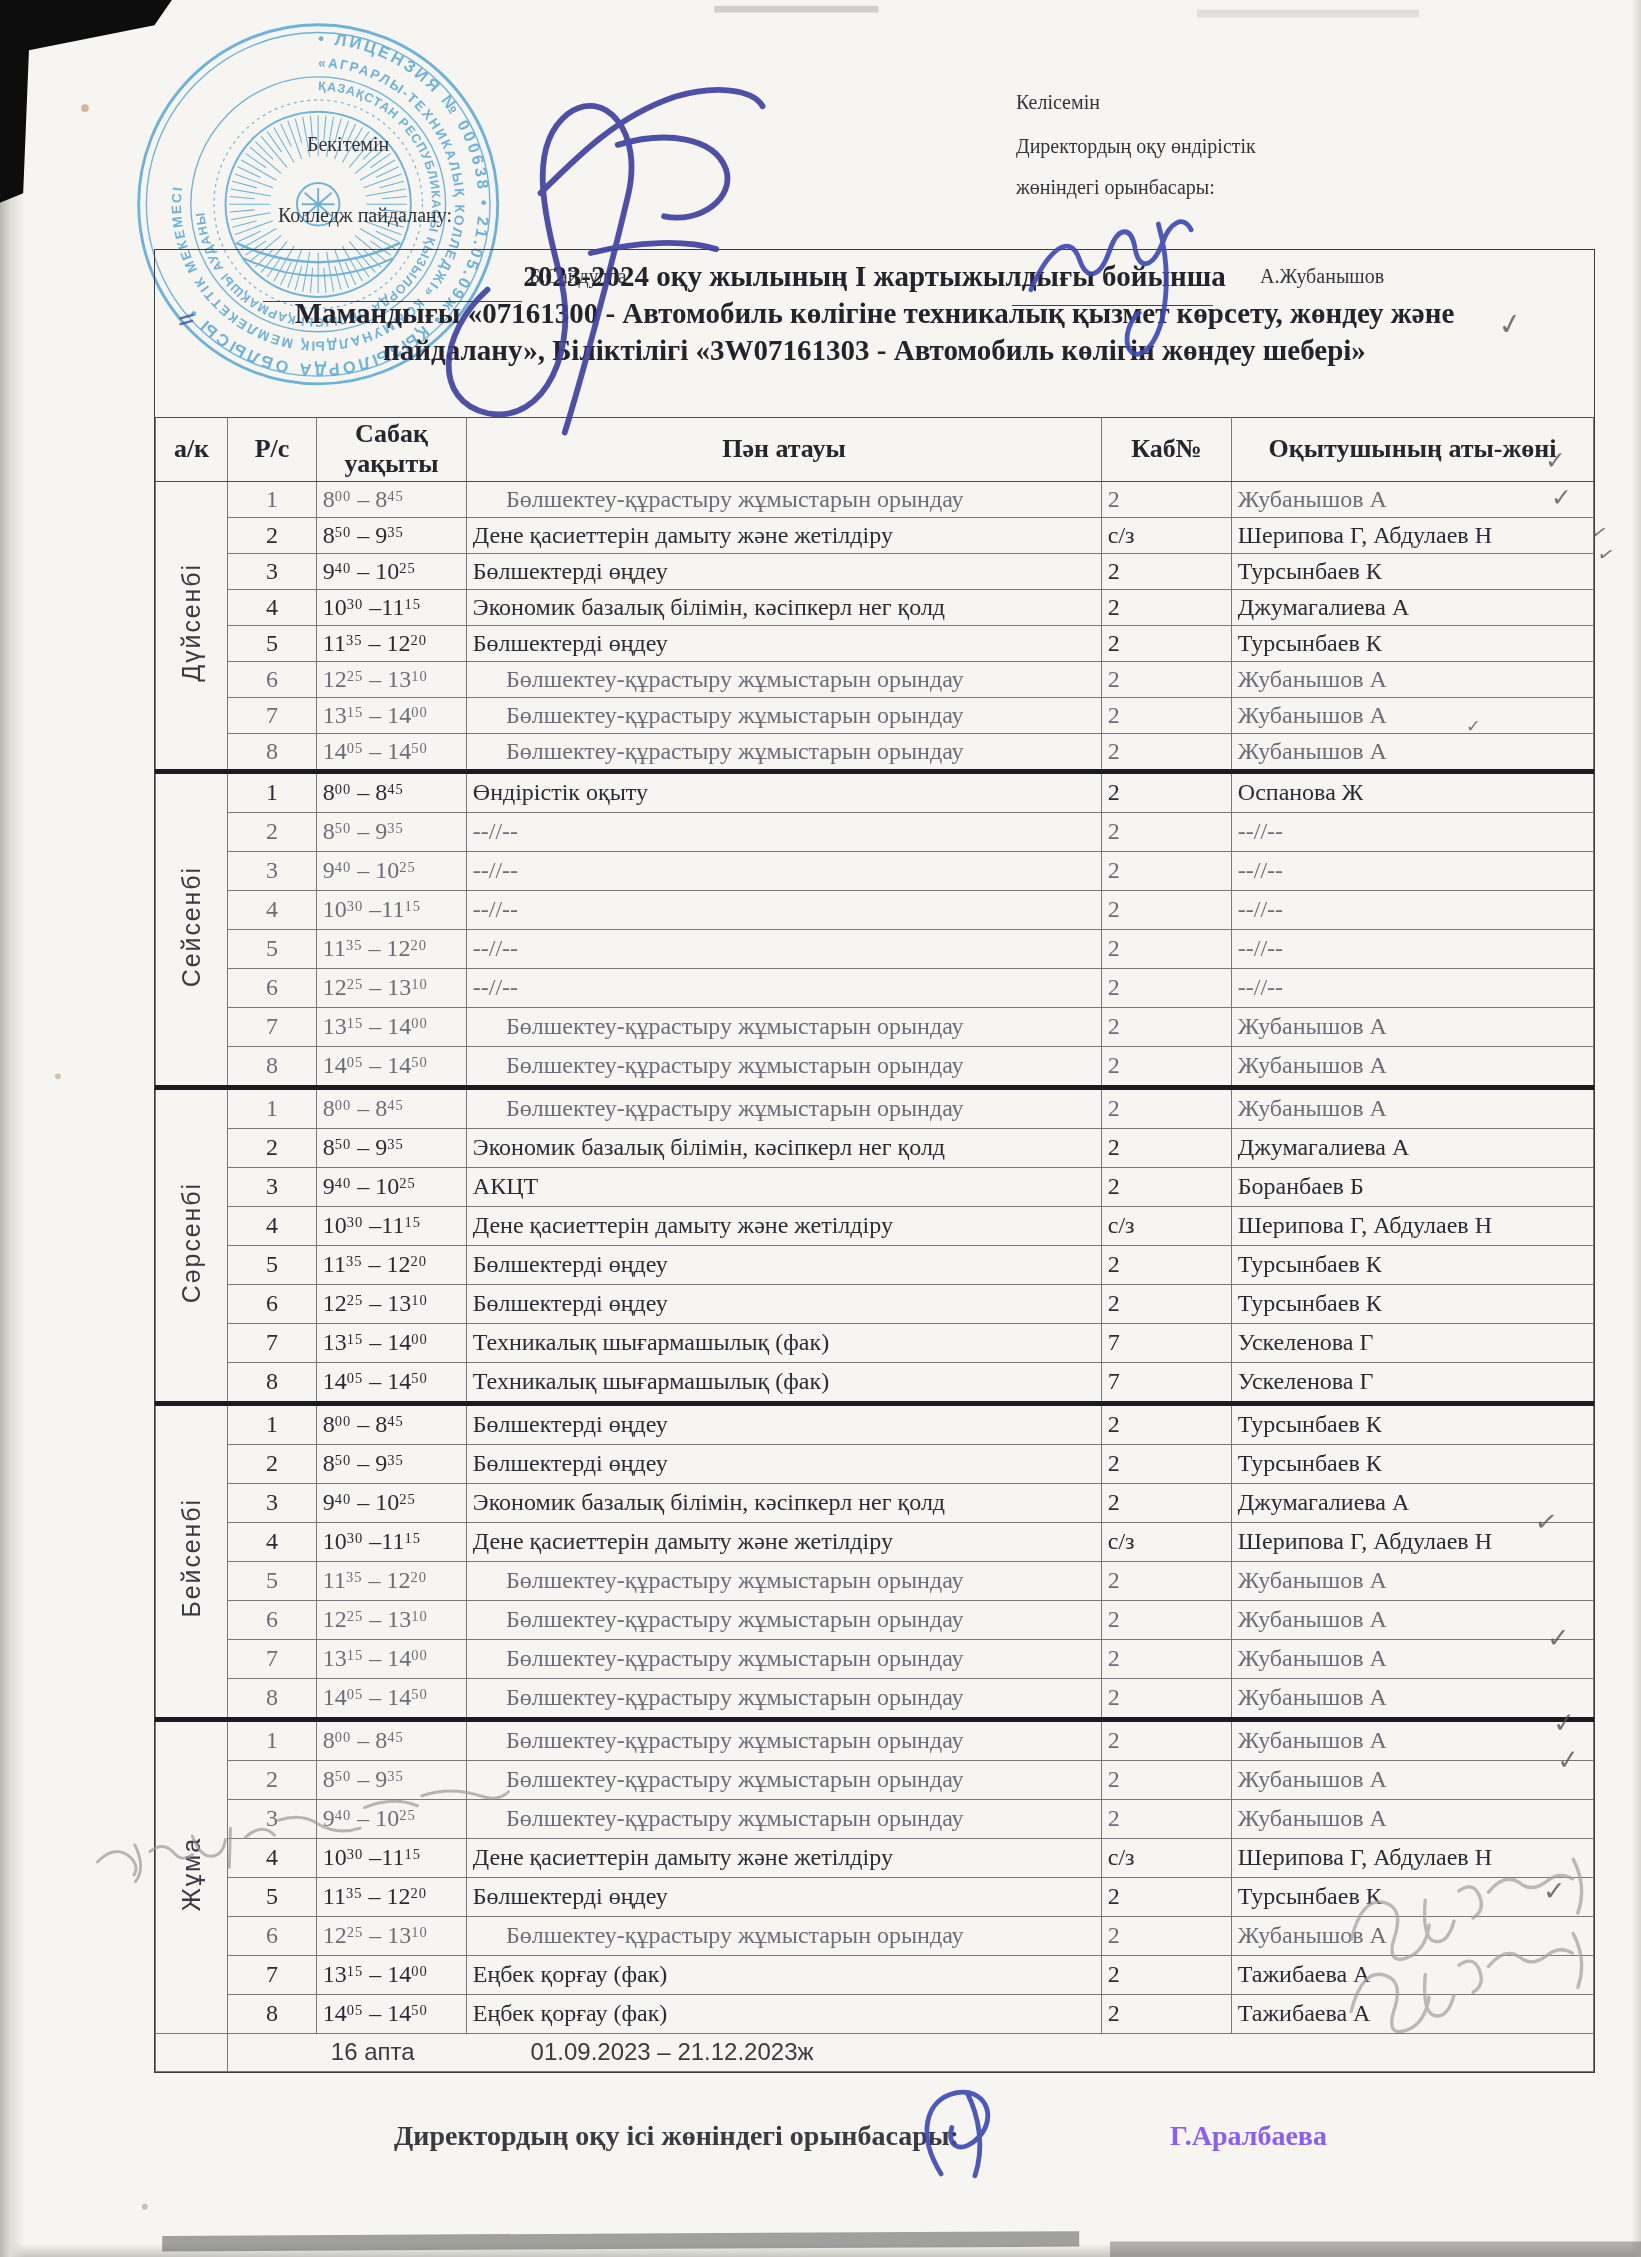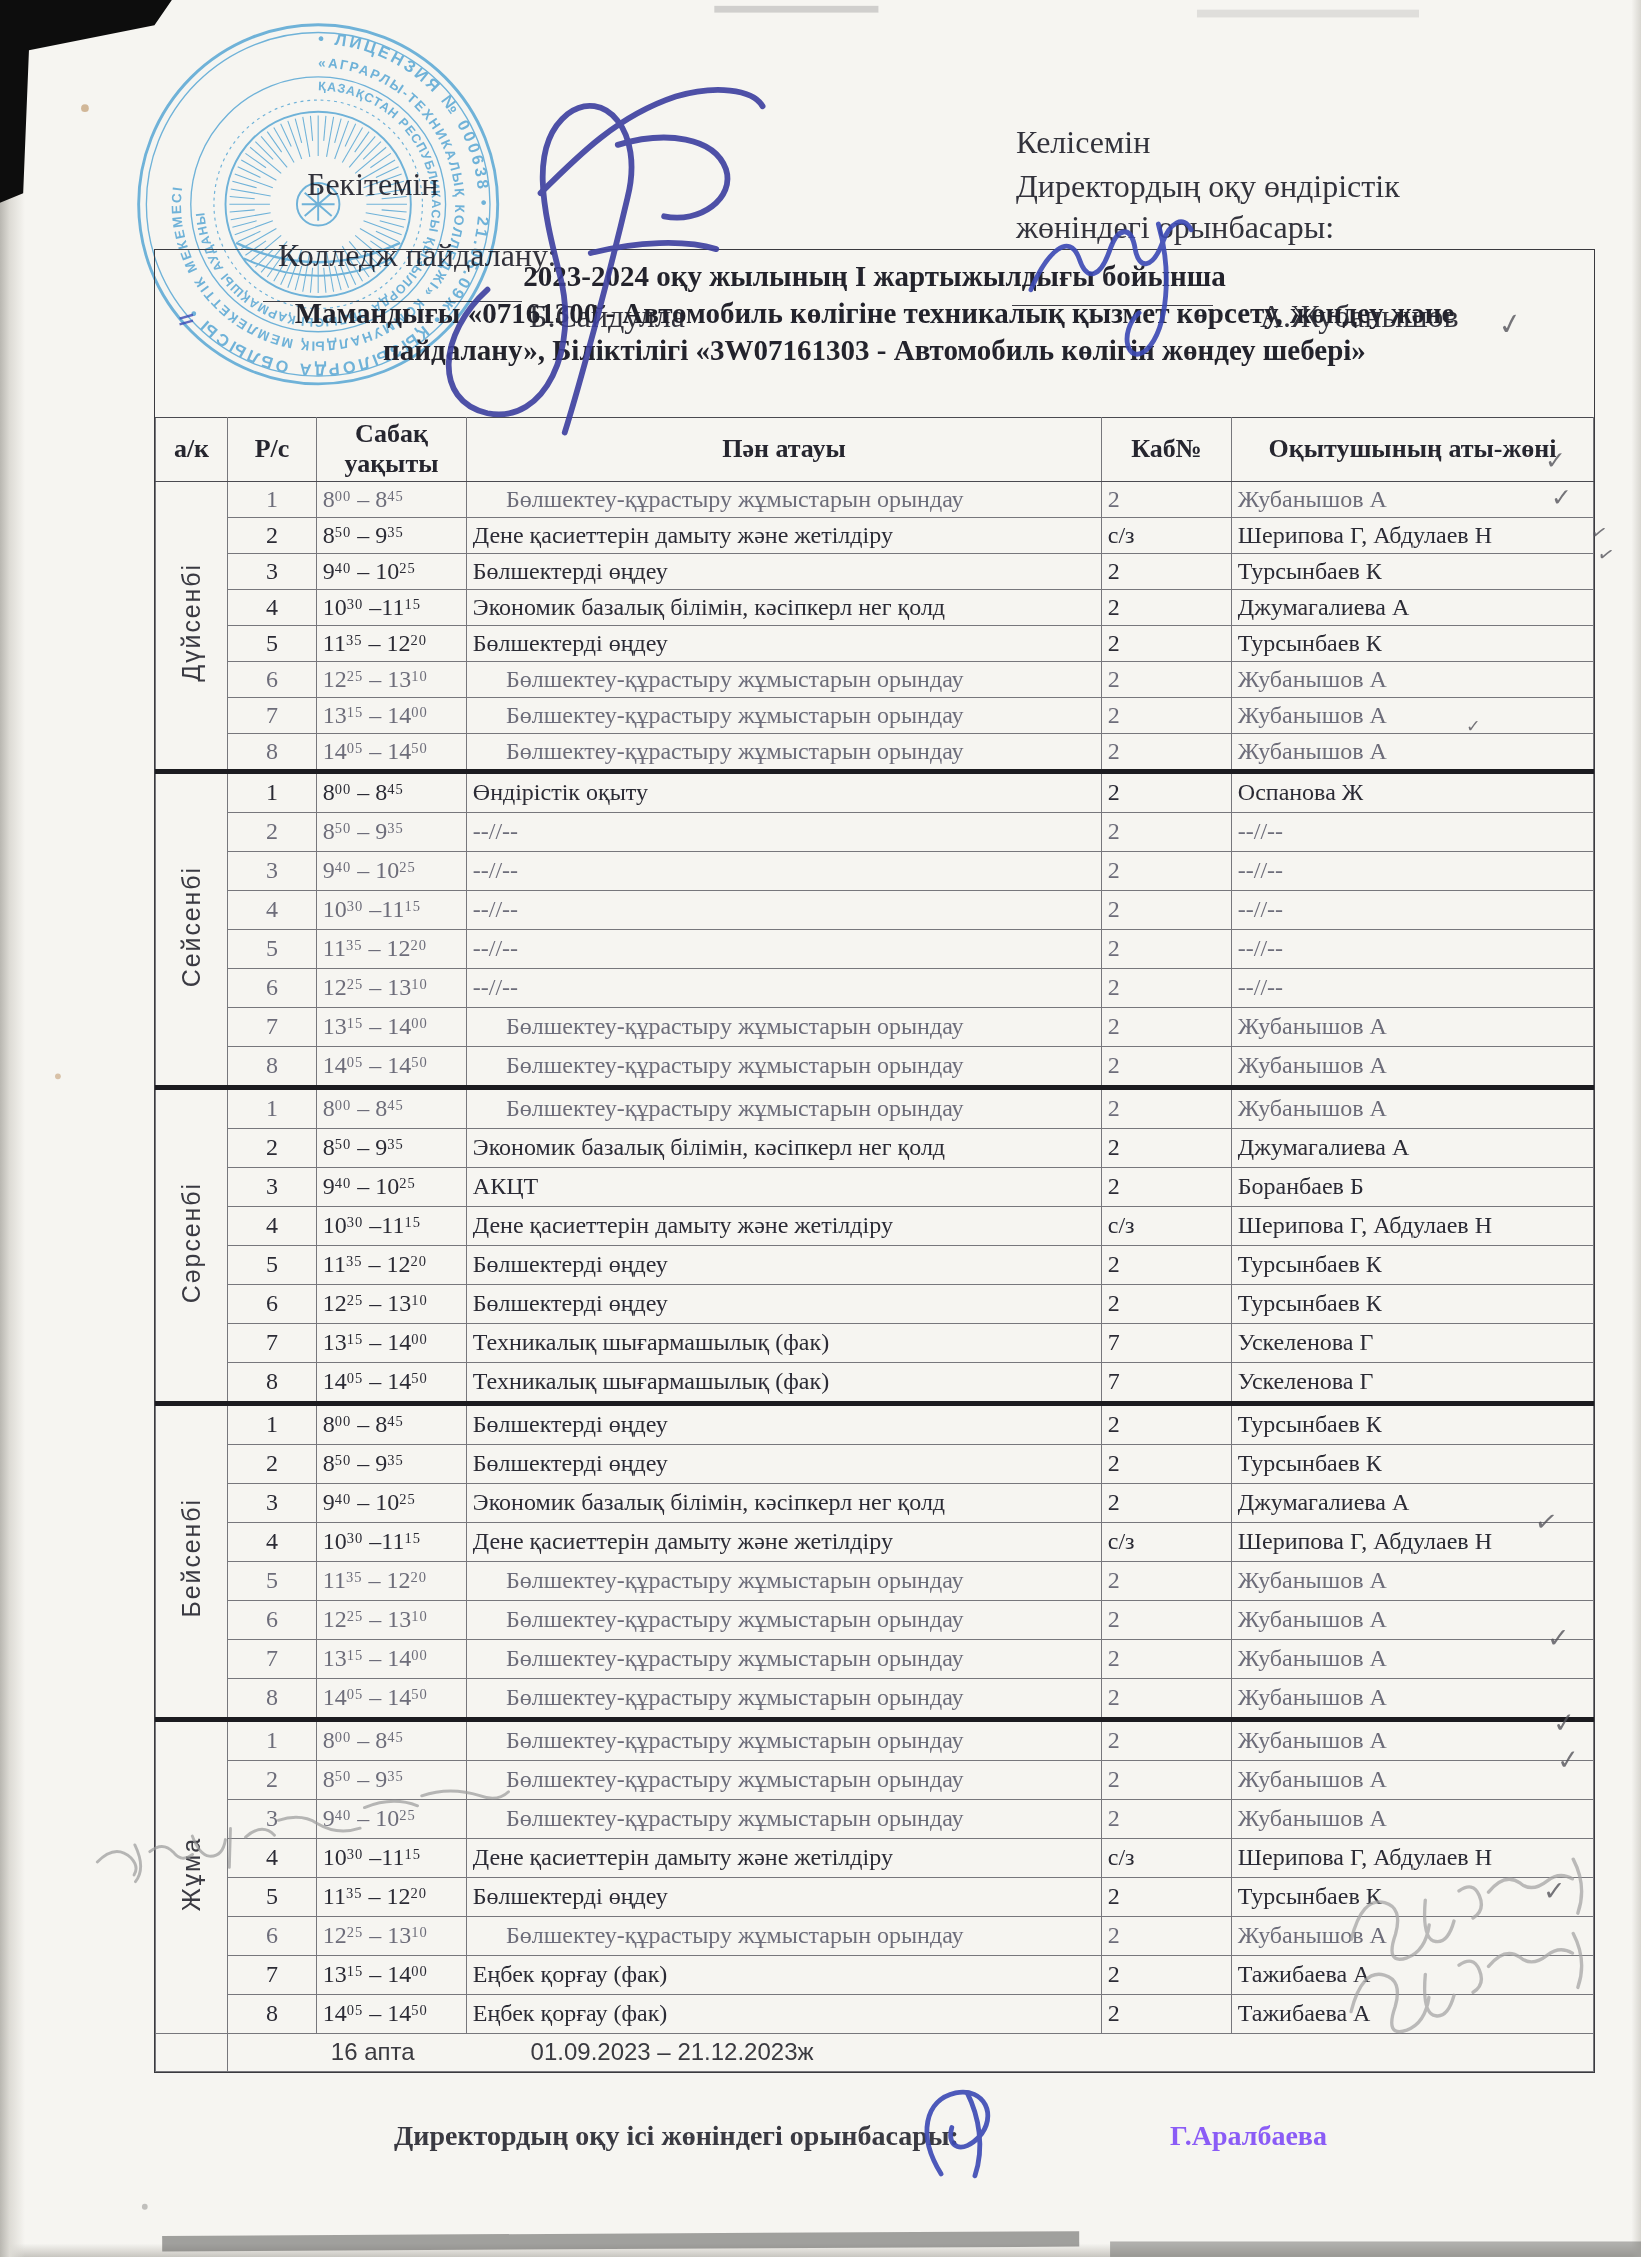--- a/index.html
+++ b/index.html
@@ -12,21 +12,21 @@
   
   .paper-shade{position:absolute;inset:0;pointer-events:none;
     background:
       linear-gradient(90deg,#b9b7b1 0px,#dddbd5 9.7px,rgba(255,255,255,0) 25px),
       linear-gradient(270deg,#d8d6d0 0px,rgba(255,255,255,0) 9.7px),
       linear-gradient(0deg,#c8c6c0 0px,rgba(255,255,255,0) 13.5px);
   }
   .abs{position:absolute;}
 
   
-  .appr{font-size:32px;line-height:35px;color:#33333c;margin-top:40px;}
+  .appr{font-size:20px;line-height:35px;color:#33333c;}
   .underline{border-bottom:1.9px solid #3f3f46;height:0;}
 
   
   .doc-frame{
     position:absolute;left:154px;top:249px;width:1439px;
     border:1.9px solid #3a3a3f;background:transparent;
   }
   .title-block{height:159px;text-align:center;padding-top:7.7px;}
   .title-line{font-weight:bold;font-size:29px;line-height:37px;color:#23232c;}
 

